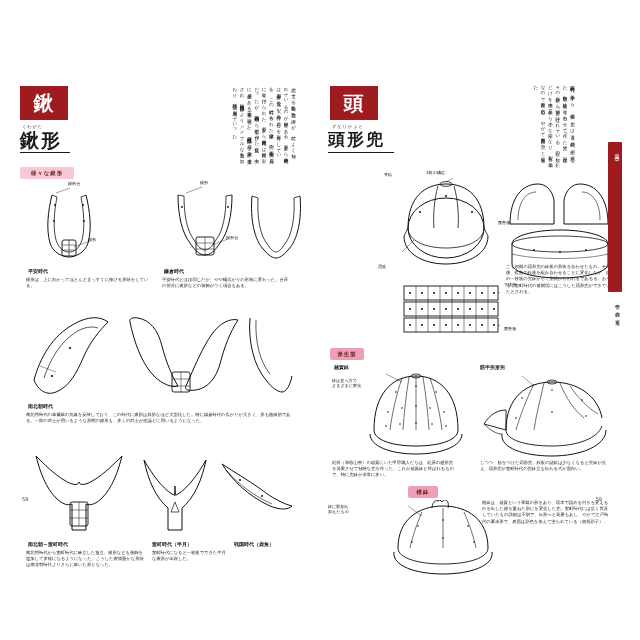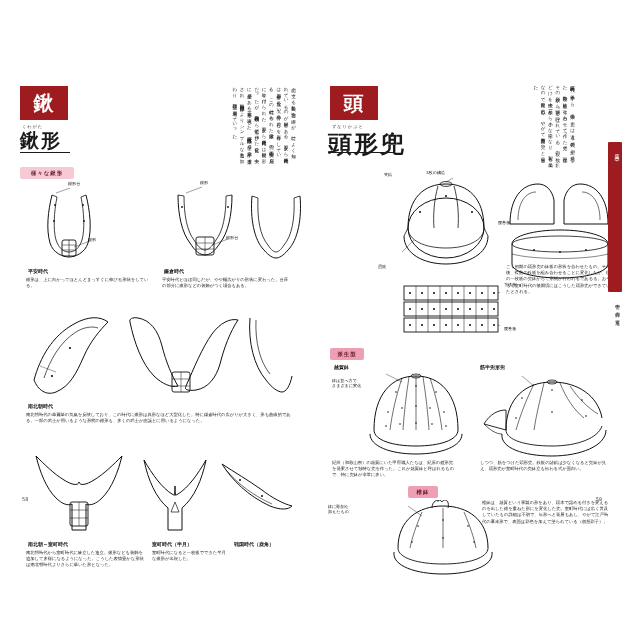--- a/index.html
+++ b/index.html
@@ -213,21 +213,21 @@
 
     <div class="pageno" style="left:10px;bottom:66px;">58</div>
   </div>
 
   <div class="page page-right">
 
     <div class="plaque" style="left:8px;top:18px;width:48px;height:34px;">
       <span class="kanji" style="font-size:20px;">頭</span>
     </div>
     <div class="title-rub" style="left:10px;top:56px;">ずなりかぶと</div>
-    <div class="title-main" style="left:6px;top:60px;font-size:24px;">頭形兜</div>
+    <div class="title-main" style="left:6px;top:60px;font-size:17px;">頭形兜</div>
     <div class="title-underline" style="left:6px;top:84px;width:66px;"></div>
 
     <div class="vtext" style="left:86px;top:14px;height:78px;width:168px;font-size:4.6px;line-height:1.6;">室町時代の後半から、従来の兜とは違う新式の兜が登場した。数枚の鉄板を張り合わせて作った兜で、現在はその形状から「頭形」と呼ばれている。板の数、鋲どけを中央に三枚から小さな形になり、製作も簡単なので実際に合戦し、やがて当世具足の兜へと発展した。</div>
 
     <div class="fig-label" style="left:104px;top:102px;">3枚の構造</div>
 
     <div class="fig" style="left:78px;top:110px;">
       <svg width="92" height="96" viewBox="0 0 92 96">
         <ellipse cx="46" cy="50" rx="38" ry="30" fill="none" stroke="#111" stroke-width="1"></ellipse>
         <path d="M8 50 C8 20 24 6 46 6 C68 6 84 20 84 50" fill="none" stroke="#111" stroke-width="1"></path>

